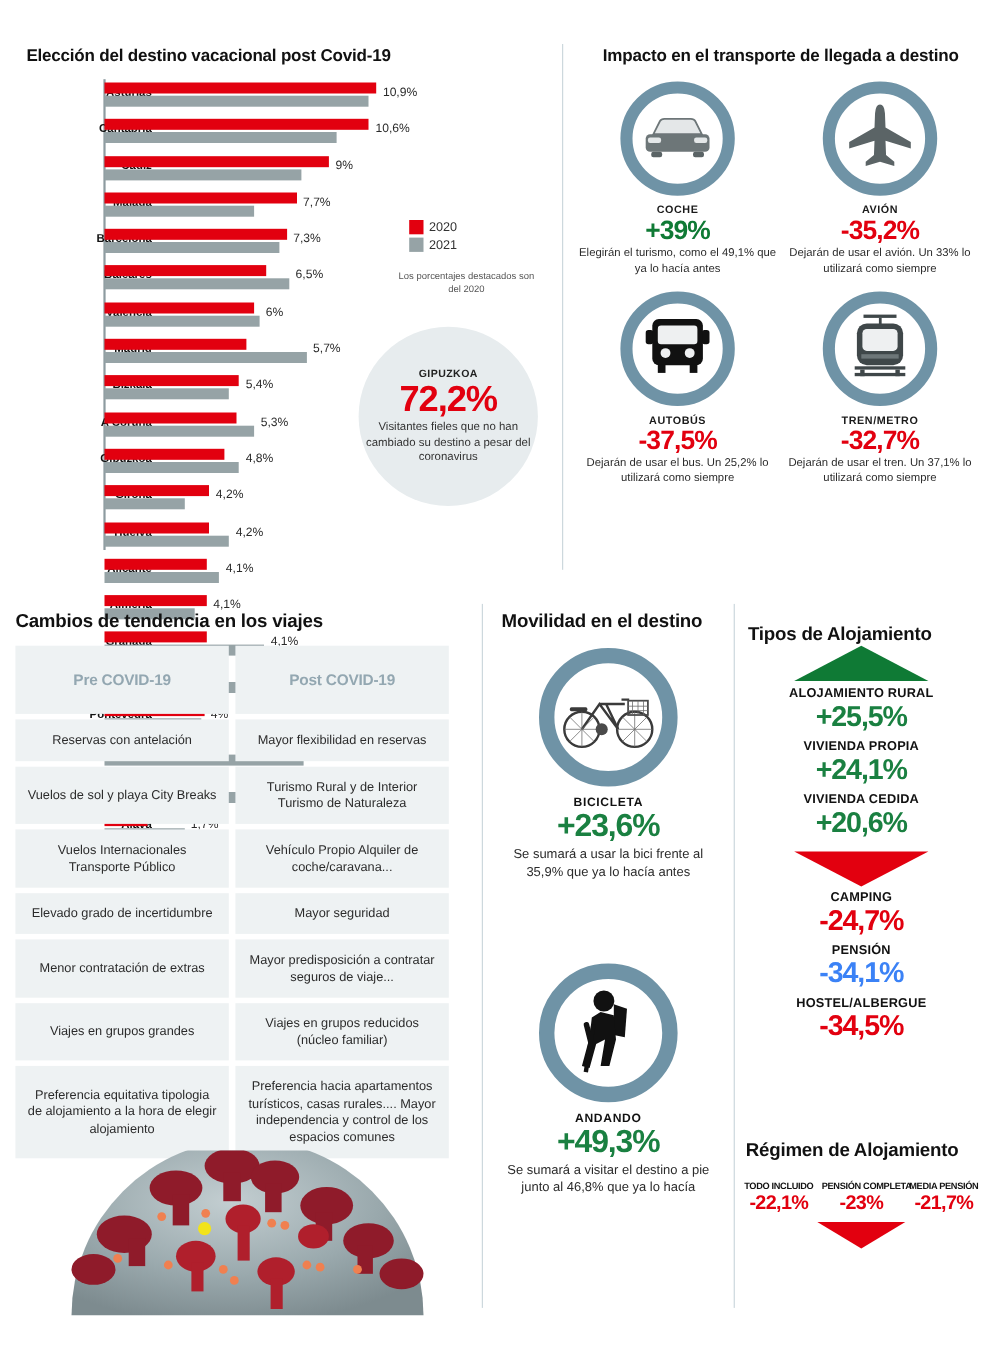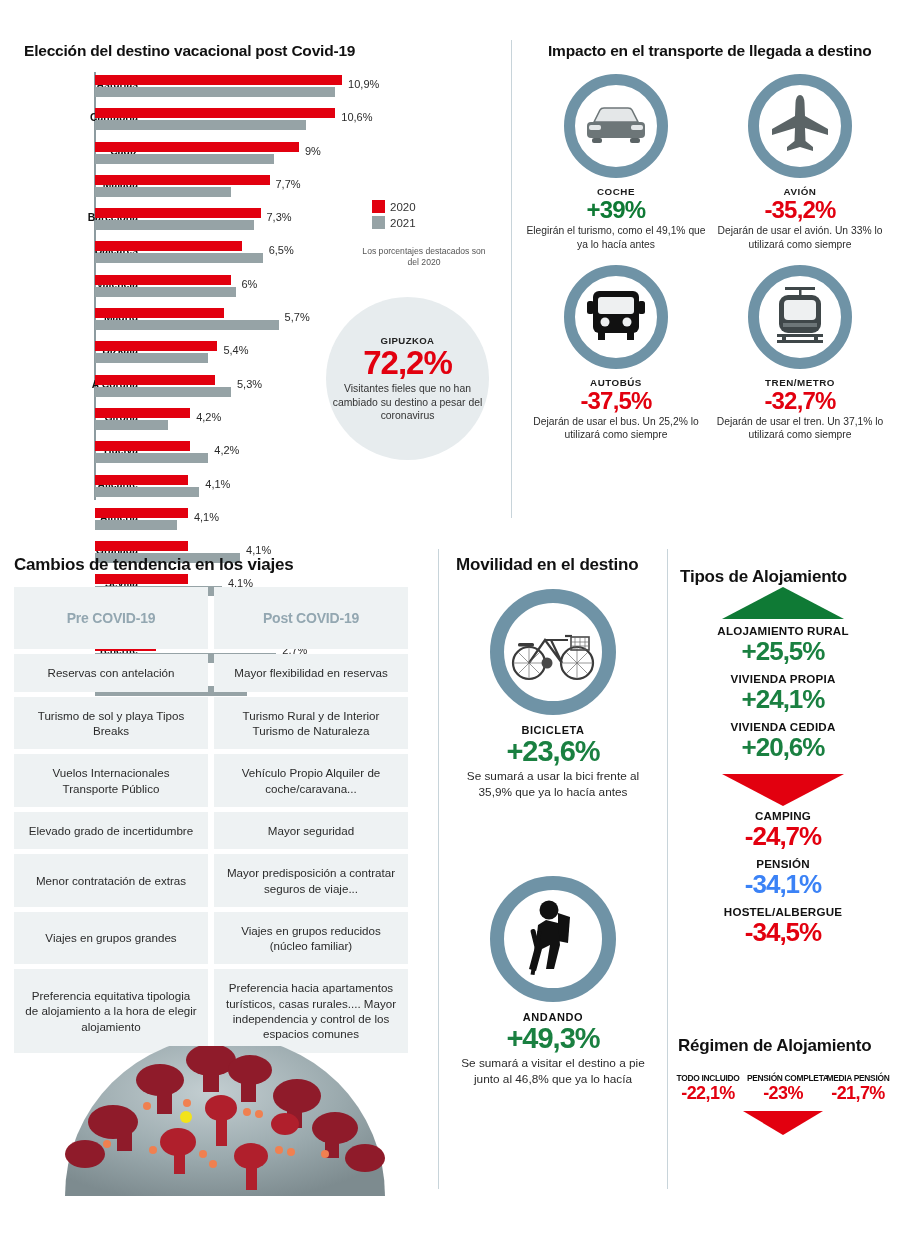--- a/index.html
+++ b/index.html
@@ -245,20 +245,28 @@
         </div>
         <div class="bar-val" style="left: 199.4px;">5,4%</div>
       </div>
       <div class="bar-row">
         <div class="bar-label">A Coruña</div>
         <div class="bars">
           <div class="bar red" style="width: 120.1px;"></div>
           <div class="bar gray" style="width: 136px;"></div>
         </div>
         <div class="bar-val" style="left: 213px;">5,3%</div>
+      </div>
+      <div class="bar-row">
+        <div class="bar-label">Gipuzkoa</div>
+        <div class="bars">
+          <div class="bar red" style="width: 108.8px;"></div>
+          <div class="bar gray" style="width: 122.4px;"></div>
+        </div>
+        <div class="bar-val" style="left: 199.4px;">4,8%</div>
       </div>
       <div class="bar-row">
         <div class="bar-label">Girona</div>
         <div class="bars">
           <div class="bar red" style="width: 95.2px;"></div>
           <div class="bar gray" style="width: 72.5px;"></div>
         </div>
         <div class="bar-val" style="left: 172.2px;">4,2%</div>
       </div>
       <div class="bar-row">
@@ -426,21 +434,21 @@
   <div id="tbl">
       <div class="tr">
         <div class="td th">Pre COVID-19</div>
         <div class="td th">Post COVID-19</div>
       </div>
       <div class="tr">
         <div class="td">Reservas con antelación</div>
         <div class="td">Mayor flexibilidad en reservas</div>
       </div>
       <div class="tr">
-        <div class="td">Turismo de sol y playa Tipos Breaks</div>
+        <div class="td">Vuelos de sol y playa City Breaks</div>
         <div class="td">Turismo Rural y de Interior Turismo de Naturaleza</div>
       </div>
       <div class="tr">
         <div class="td">Vuelos Internacionales Transporte Público</div>
         <div class="td">Vehículo Propio Alquiler de coche/caravana...</div>
       </div>
       <div class="tr">
         <div class="td">Elevado grado de incertidumbre</div>
         <div class="td">Mayor seguridad</div>
       </div>

